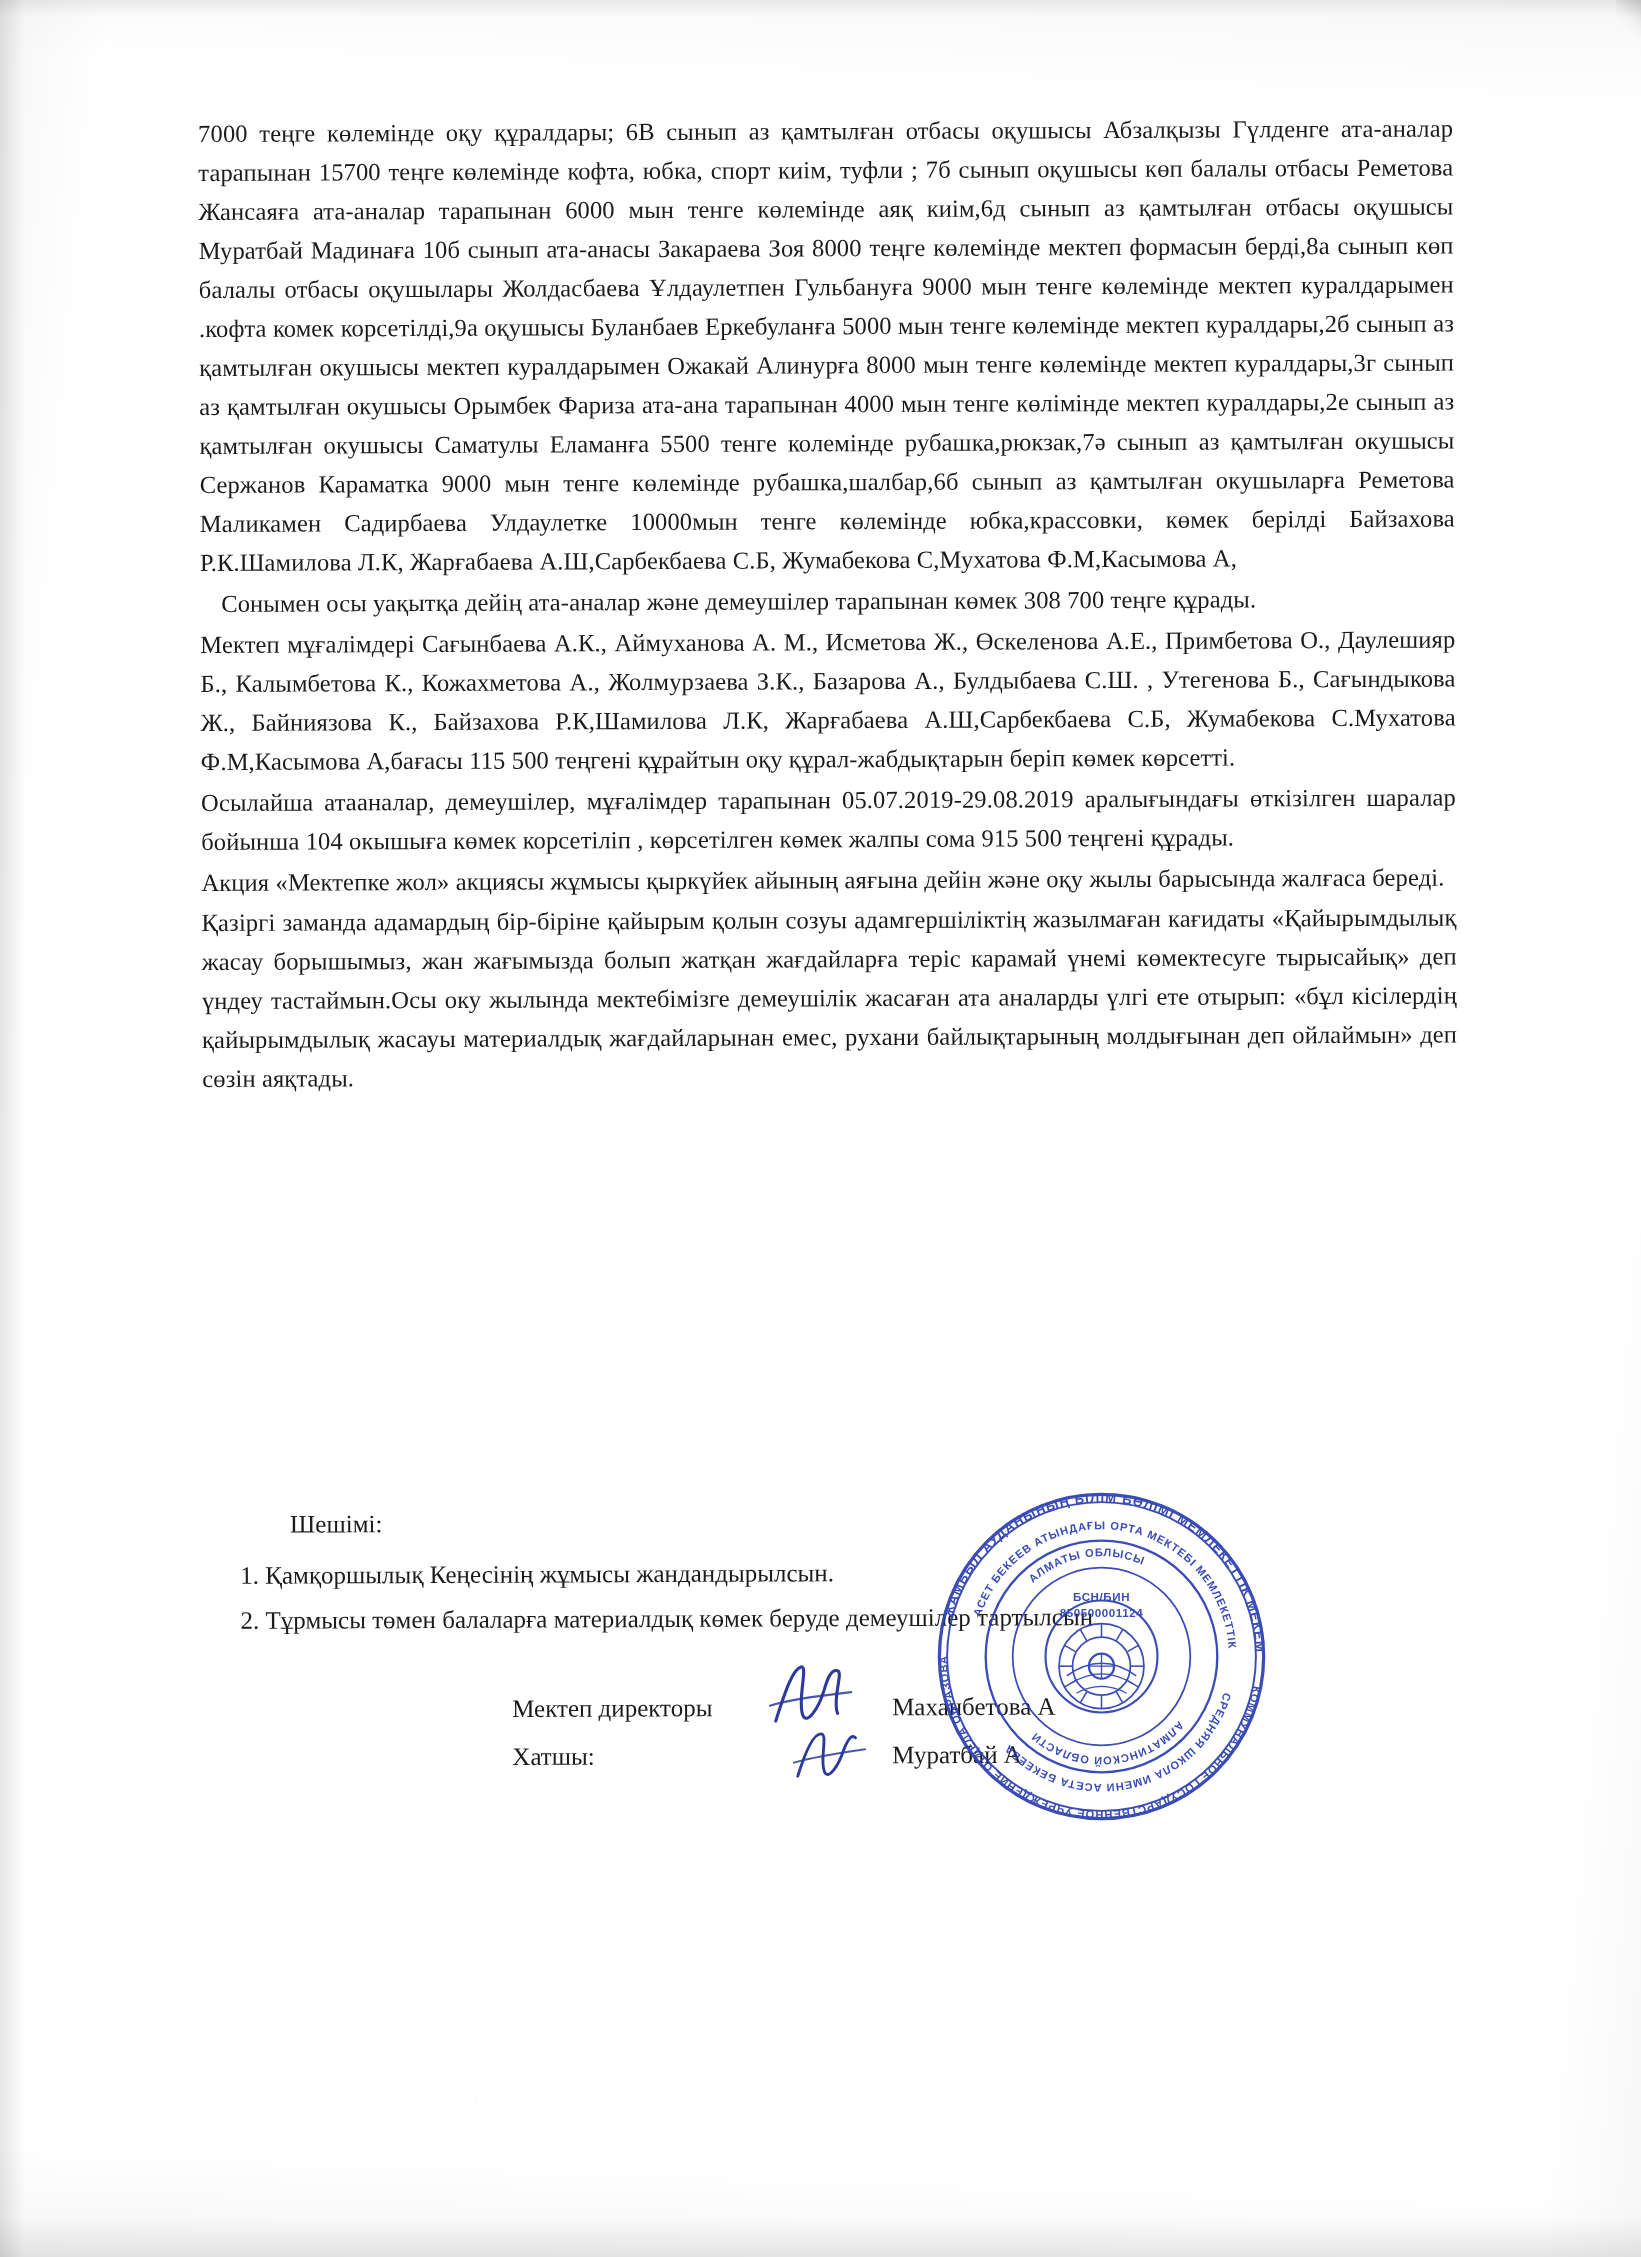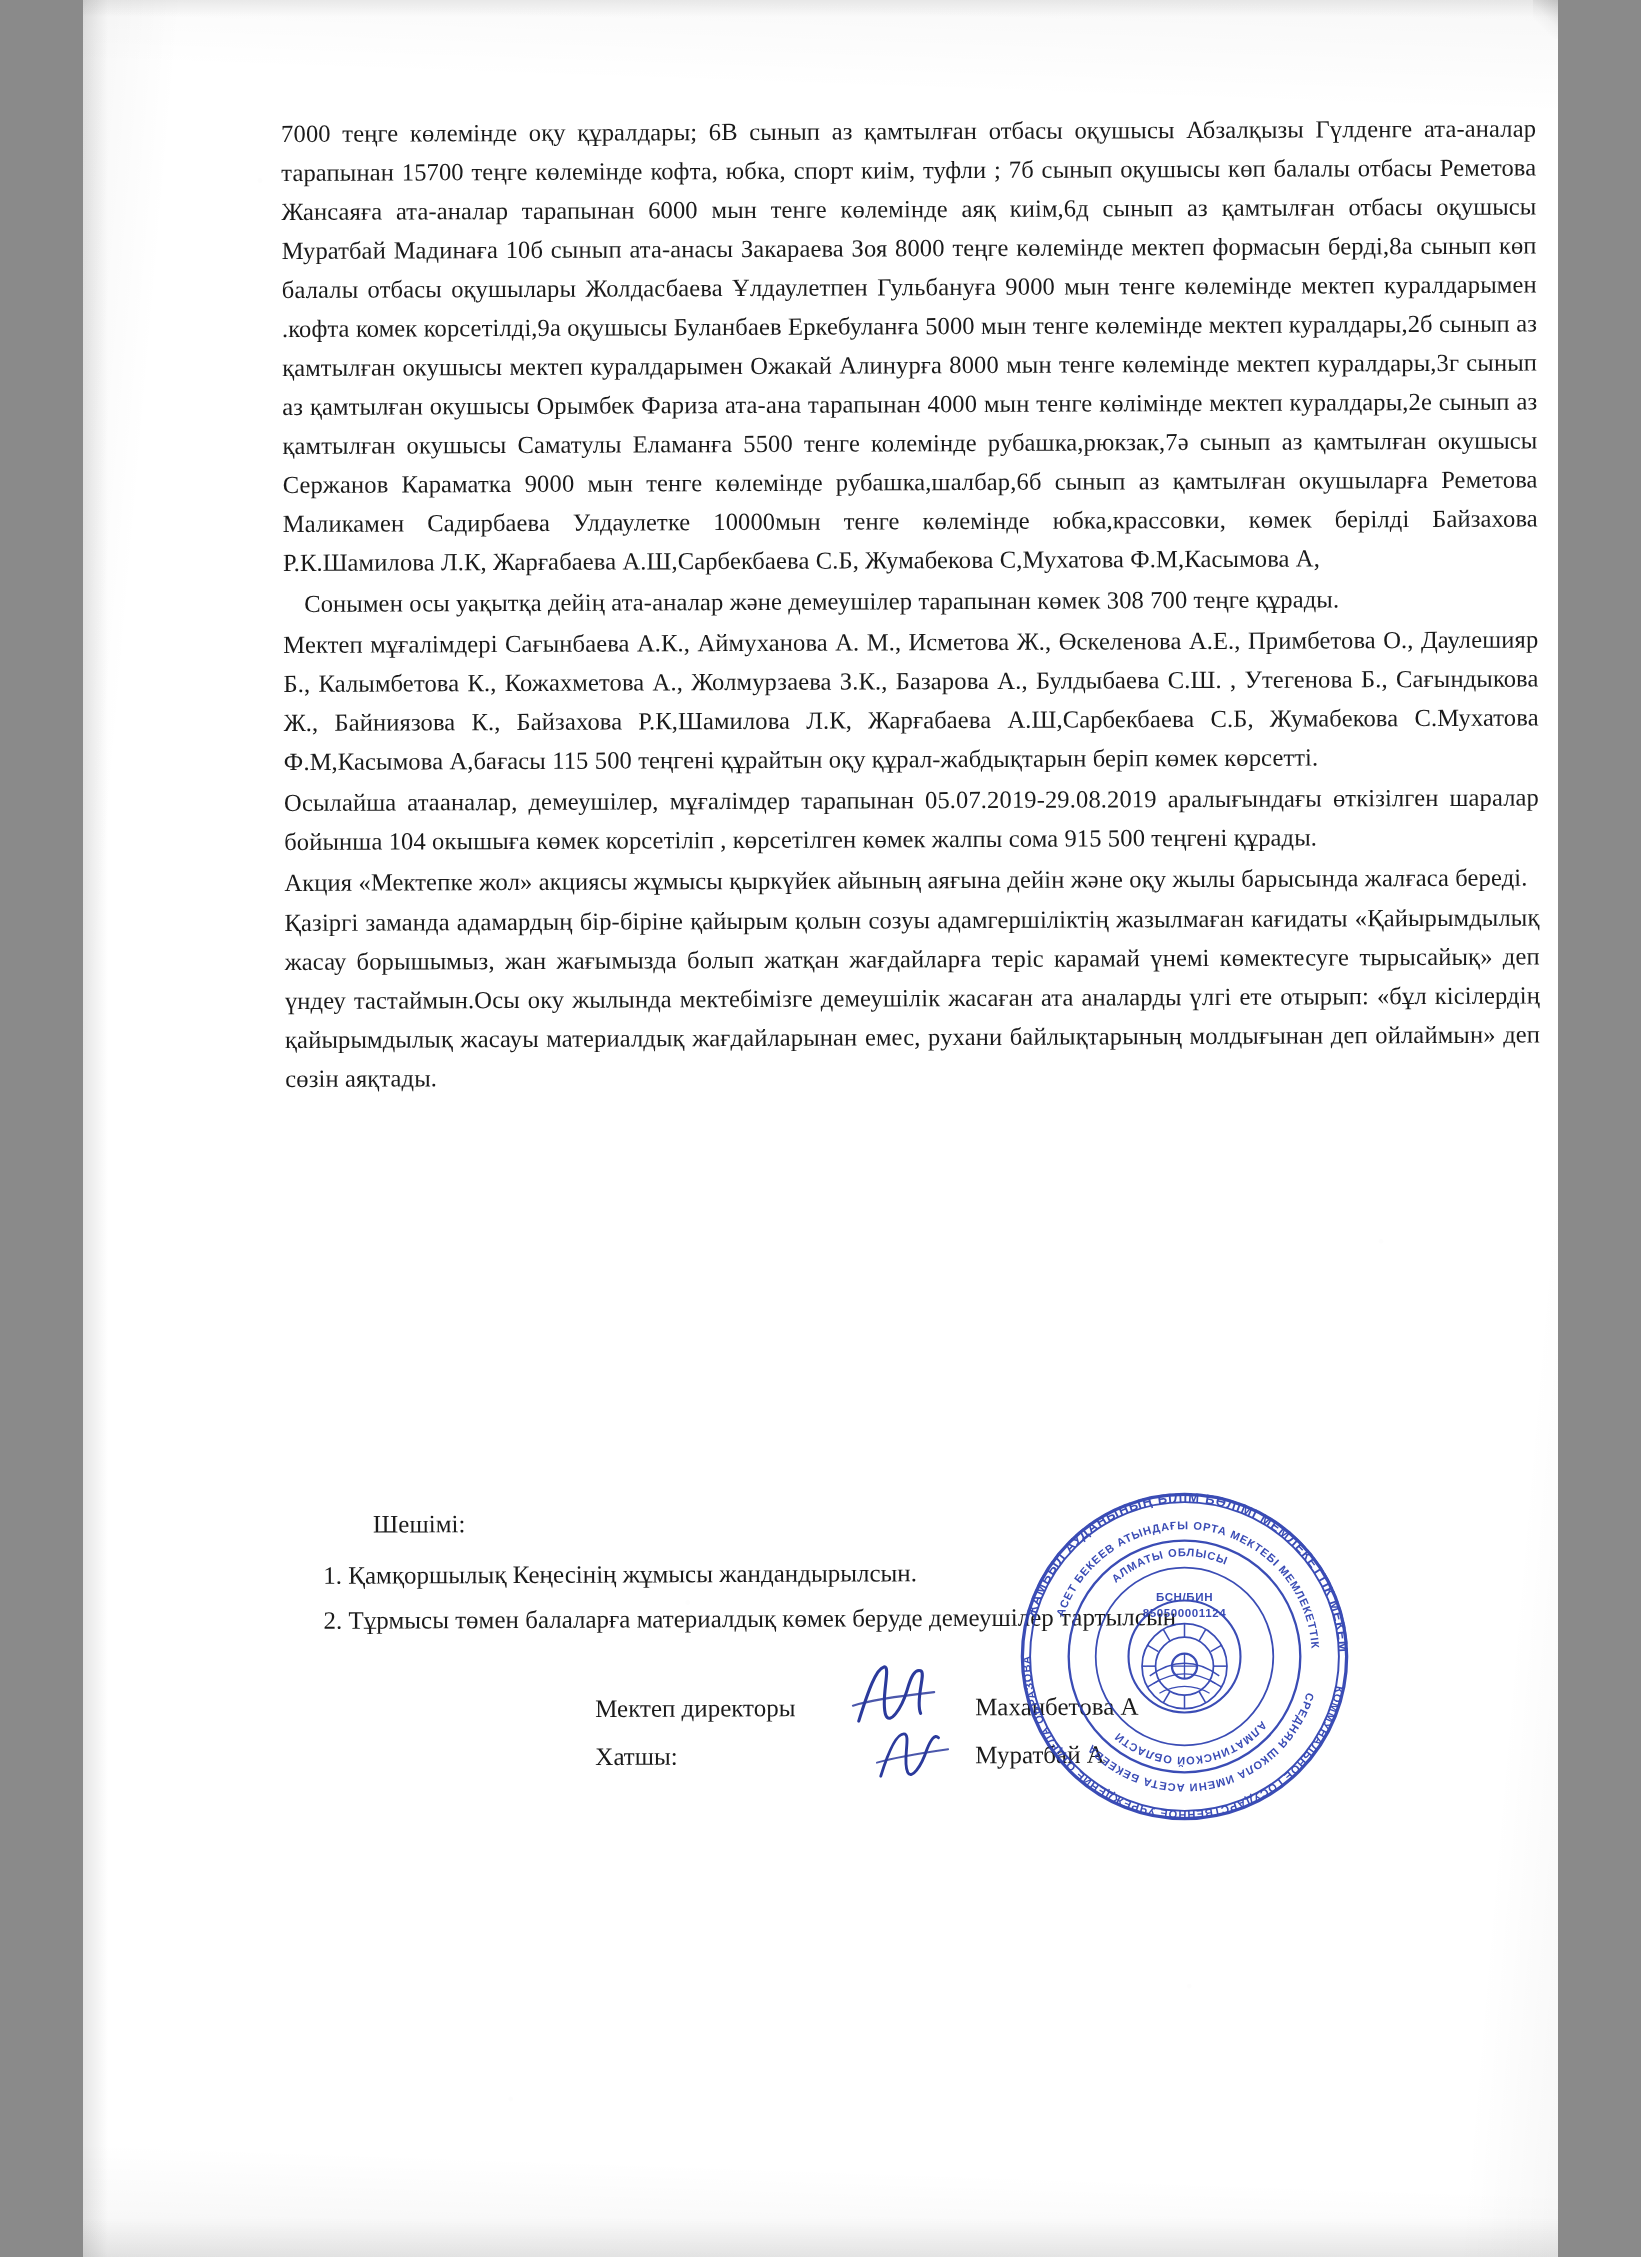--- a/index.html
+++ b/index.html
@@ -3,21 +3,21 @@
 <meta charset="utf-8">
 <title>Protocol Document Scan</title>
 <style>
   html, body {
     margin: 0;
     padding: 0;
     background: #8a8a8a;
   }
   .page {
     position: relative;
-    width: 1475px;
+    width: 1641px;
     height: 2257px;
     margin: 0 auto;
     background: #ffffff;
     overflow: hidden;
     box-sizing: border-box;
     
     background-image:
       linear-gradient(95deg, rgba(0,0,0,0.035) 0%, rgba(0,0,0,0) 6%, rgba(0,0,0,0) 94%, rgba(0,0,0,0.03) 100%),
       linear-gradient(182deg, rgba(0,0,0,0.03) 0%, rgba(0,0,0,0) 5%, rgba(0,0,0,0) 95%, rgba(0,0,0,0.045) 100%);
   }

